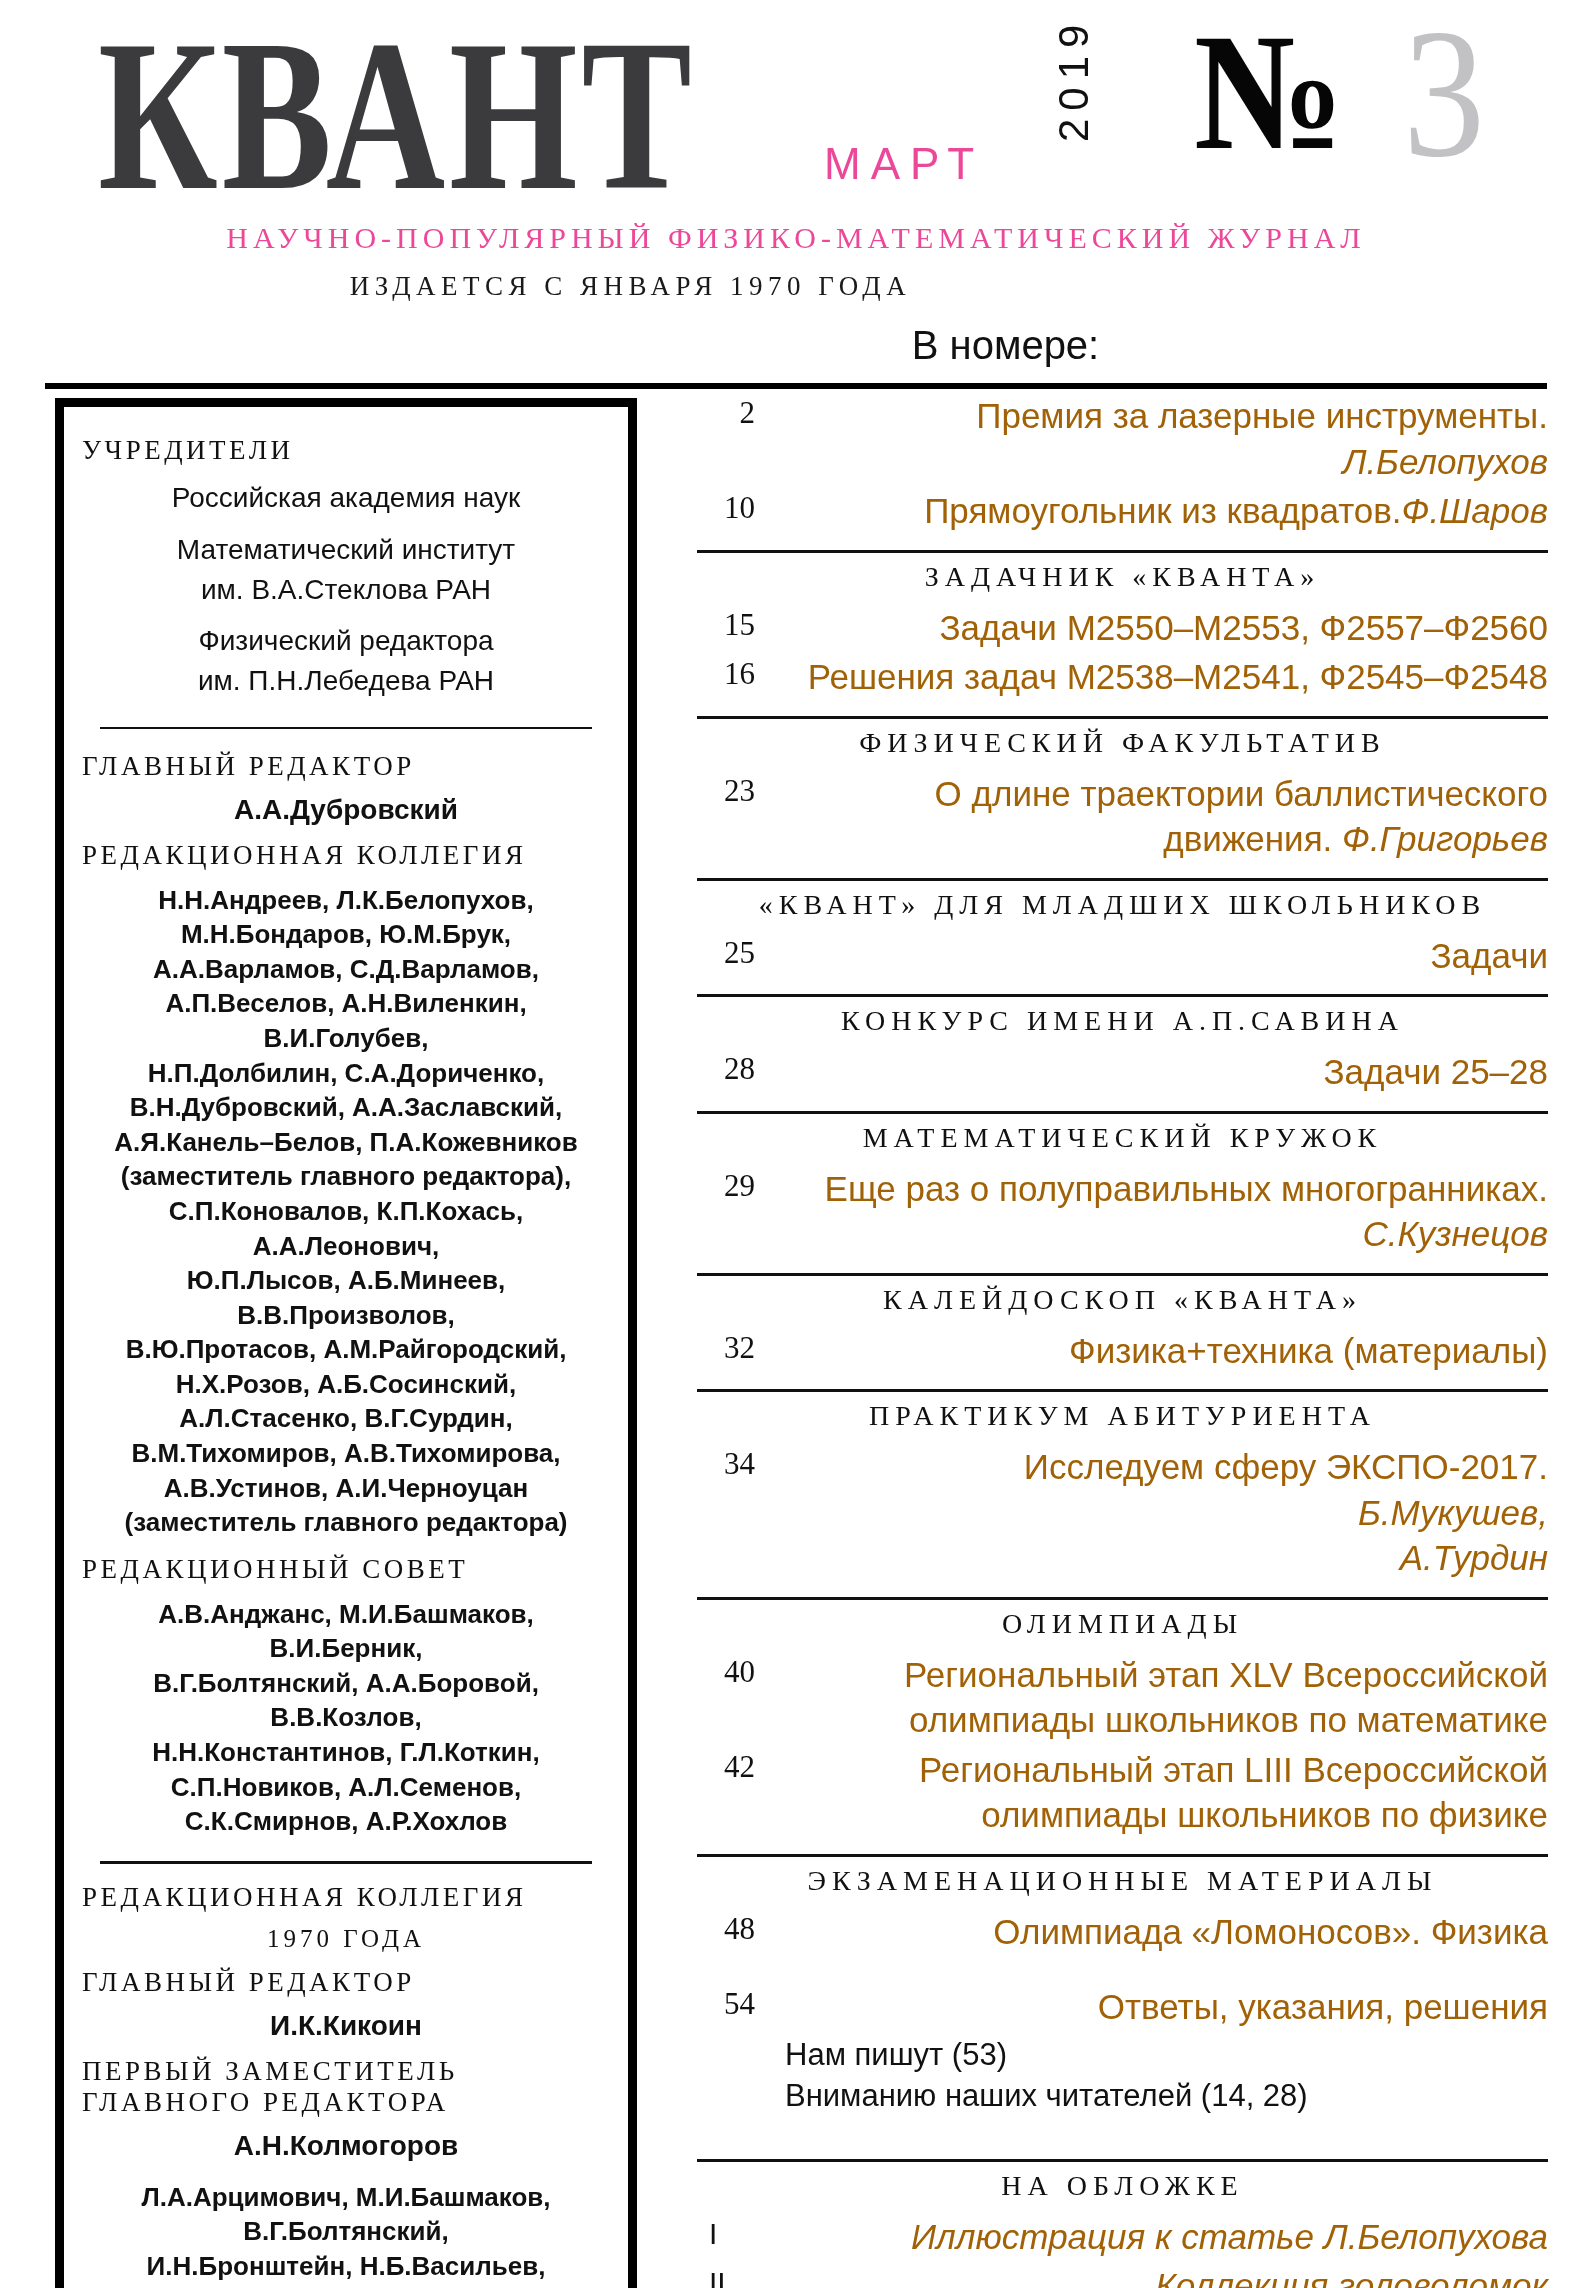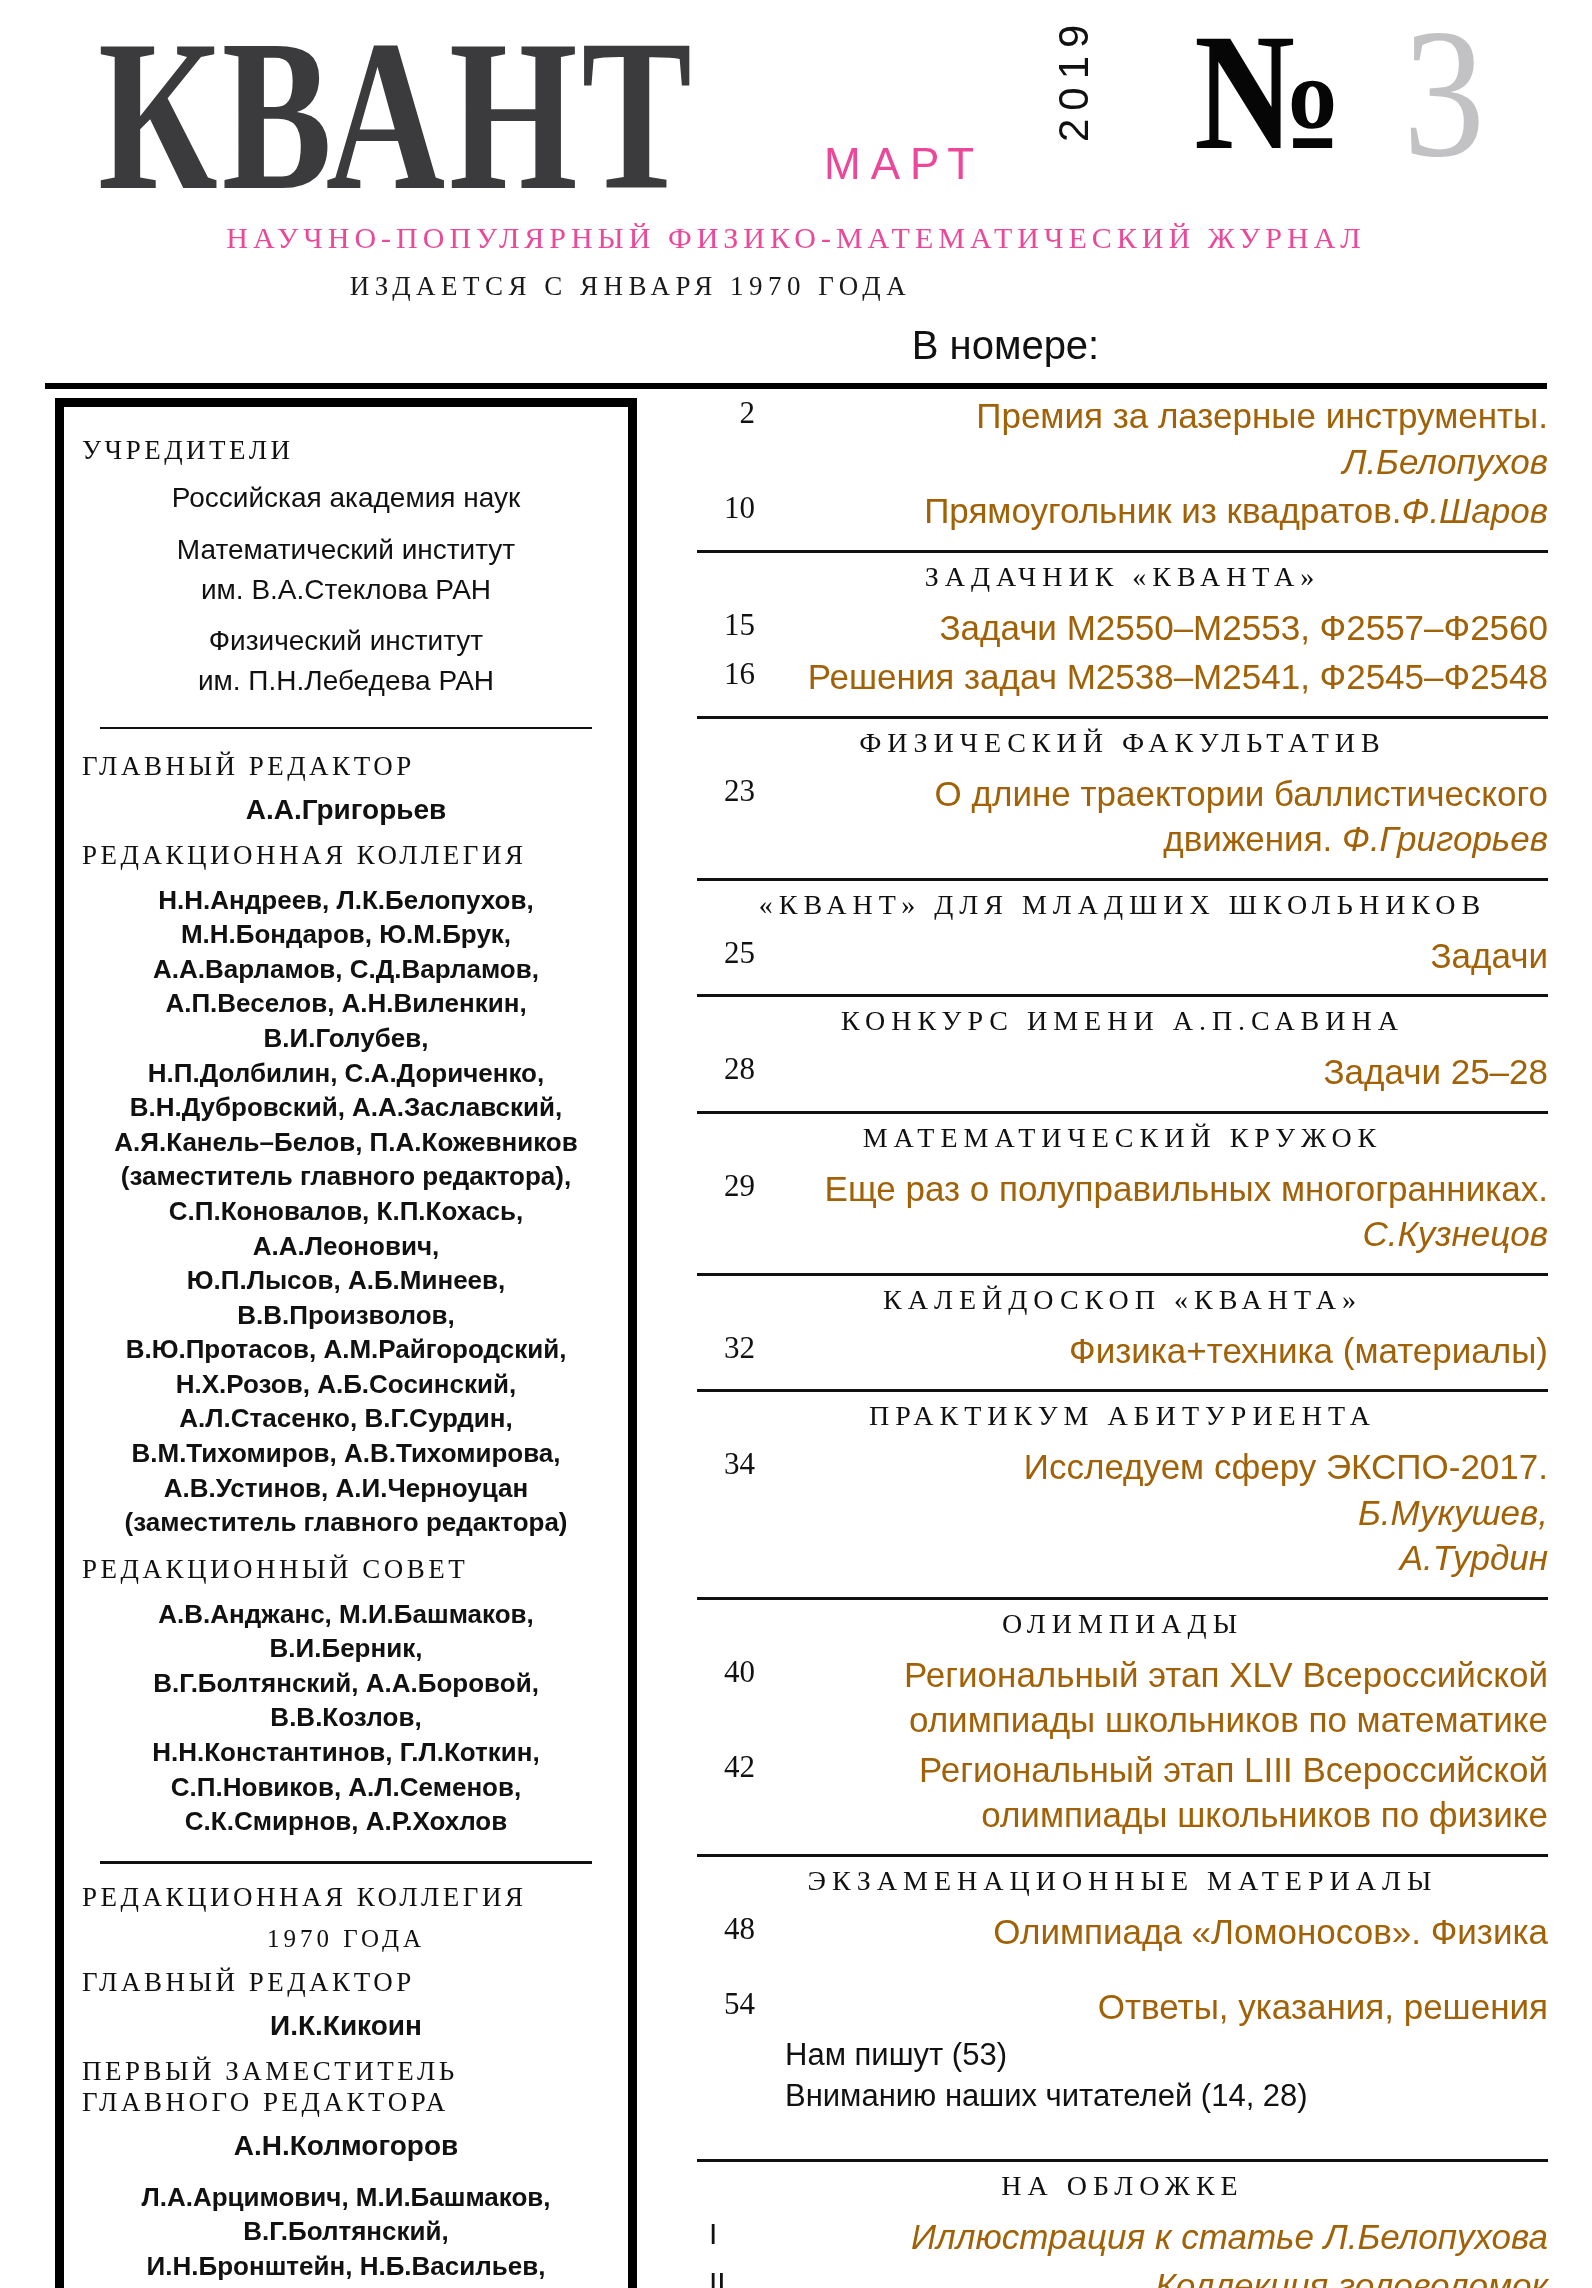--- a/index.html
+++ b/index.html
@@ -282,28 +282,28 @@
   <div class="leftbox">
     <div class="lb-inner">
 
       <div class="lb-head">УЧРЕДИТЕЛИ</div>
       <div class="lb-line">Российская академия наук</div>
       <div class="lb-line">
         <span>Математический институт</span><br>
         <span>им. В.А.Стеклова РАН</span>
       </div>
       <div class="lb-line">
-        <span>Физический институт</span><br>
+        <span>Физический редактора</span><br>
         <span>им. П.Н.Лебедева РАН</span>
       </div>
 
       <div class="lb-sep thin"></div>
 
       <div class="lb-head tight">ГЛАВНЫЙ РЕДАКТОР</div>
-      <div class="lb-name">А.А.Григорьев</div>
+      <div class="lb-name">А.А.Дубровский</div>
 
       <div class="lb-head">РЕДАКЦИОННАЯ КОЛЛЕГИЯ</div>
       <div class="lb-names"><span>Н.Н.Андреев,  Л.К.Белопухов,</span><br><span>М.Н.Бондаров,  Ю.М.Брук,</span><br><span>А.А.Варламов,  С.Д.Варламов,</span><br><span>А.П.Веселов,  А.Н.Виленкин,  В.И.Голубев,</span><br><span>Н.П.Долбилин,  С.А.Дориченко,</span><br><span>В.Н.Дубровский,  А.А.Заславский,</span><br><span>А.Я.Канель–Белов,  П.А.Кожевников</span><br><span>(заместитель  главного  редактора),</span><br><span>С.П.Коновалов,  К.П.Кохась,  А.А.Леонович,</span><br><span>Ю.П.Лысов,  А.Б.Минеев,  В.В.Произволов,</span><br><span>В.Ю.Протасов,  А.М.Райгородский,</span><br><span>Н.Х.Розов,  А.Б.Сосинский,</span><br><span>А.Л.Стасенко,  В.Г.Сурдин,</span><br><span>В.М.Тихомиров,  А.В.Тихомирова,</span><br><span>А.В.Устинов,  А.И.Черноуцан</span><br><span>(заместитель  главного  редактора)</span></div>
 
       <div class="lb-head">РЕДАКЦИОННЫЙ СОВЕТ</div>
       <div class="lb-names"><span>А.В.Анджанс,  М.И.Башмаков,  В.И.Берник,</span><br><span>В.Г.Болтянский,  А.А.Боровой,  В.В.Козлов,</span><br><span>Н.Н.Константинов,  Г.Л.Коткин,</span><br><span>С.П.Новиков,  А.Л.Семенов,</span><br><span>С.К.Смирнов,  А.Р.Хохлов</span></div>
 
       <div class="lb-sep"></div>
 
       <div class="lb-head tight">РЕДАКЦИОННАЯ КОЛЛЕГИЯ</div>

